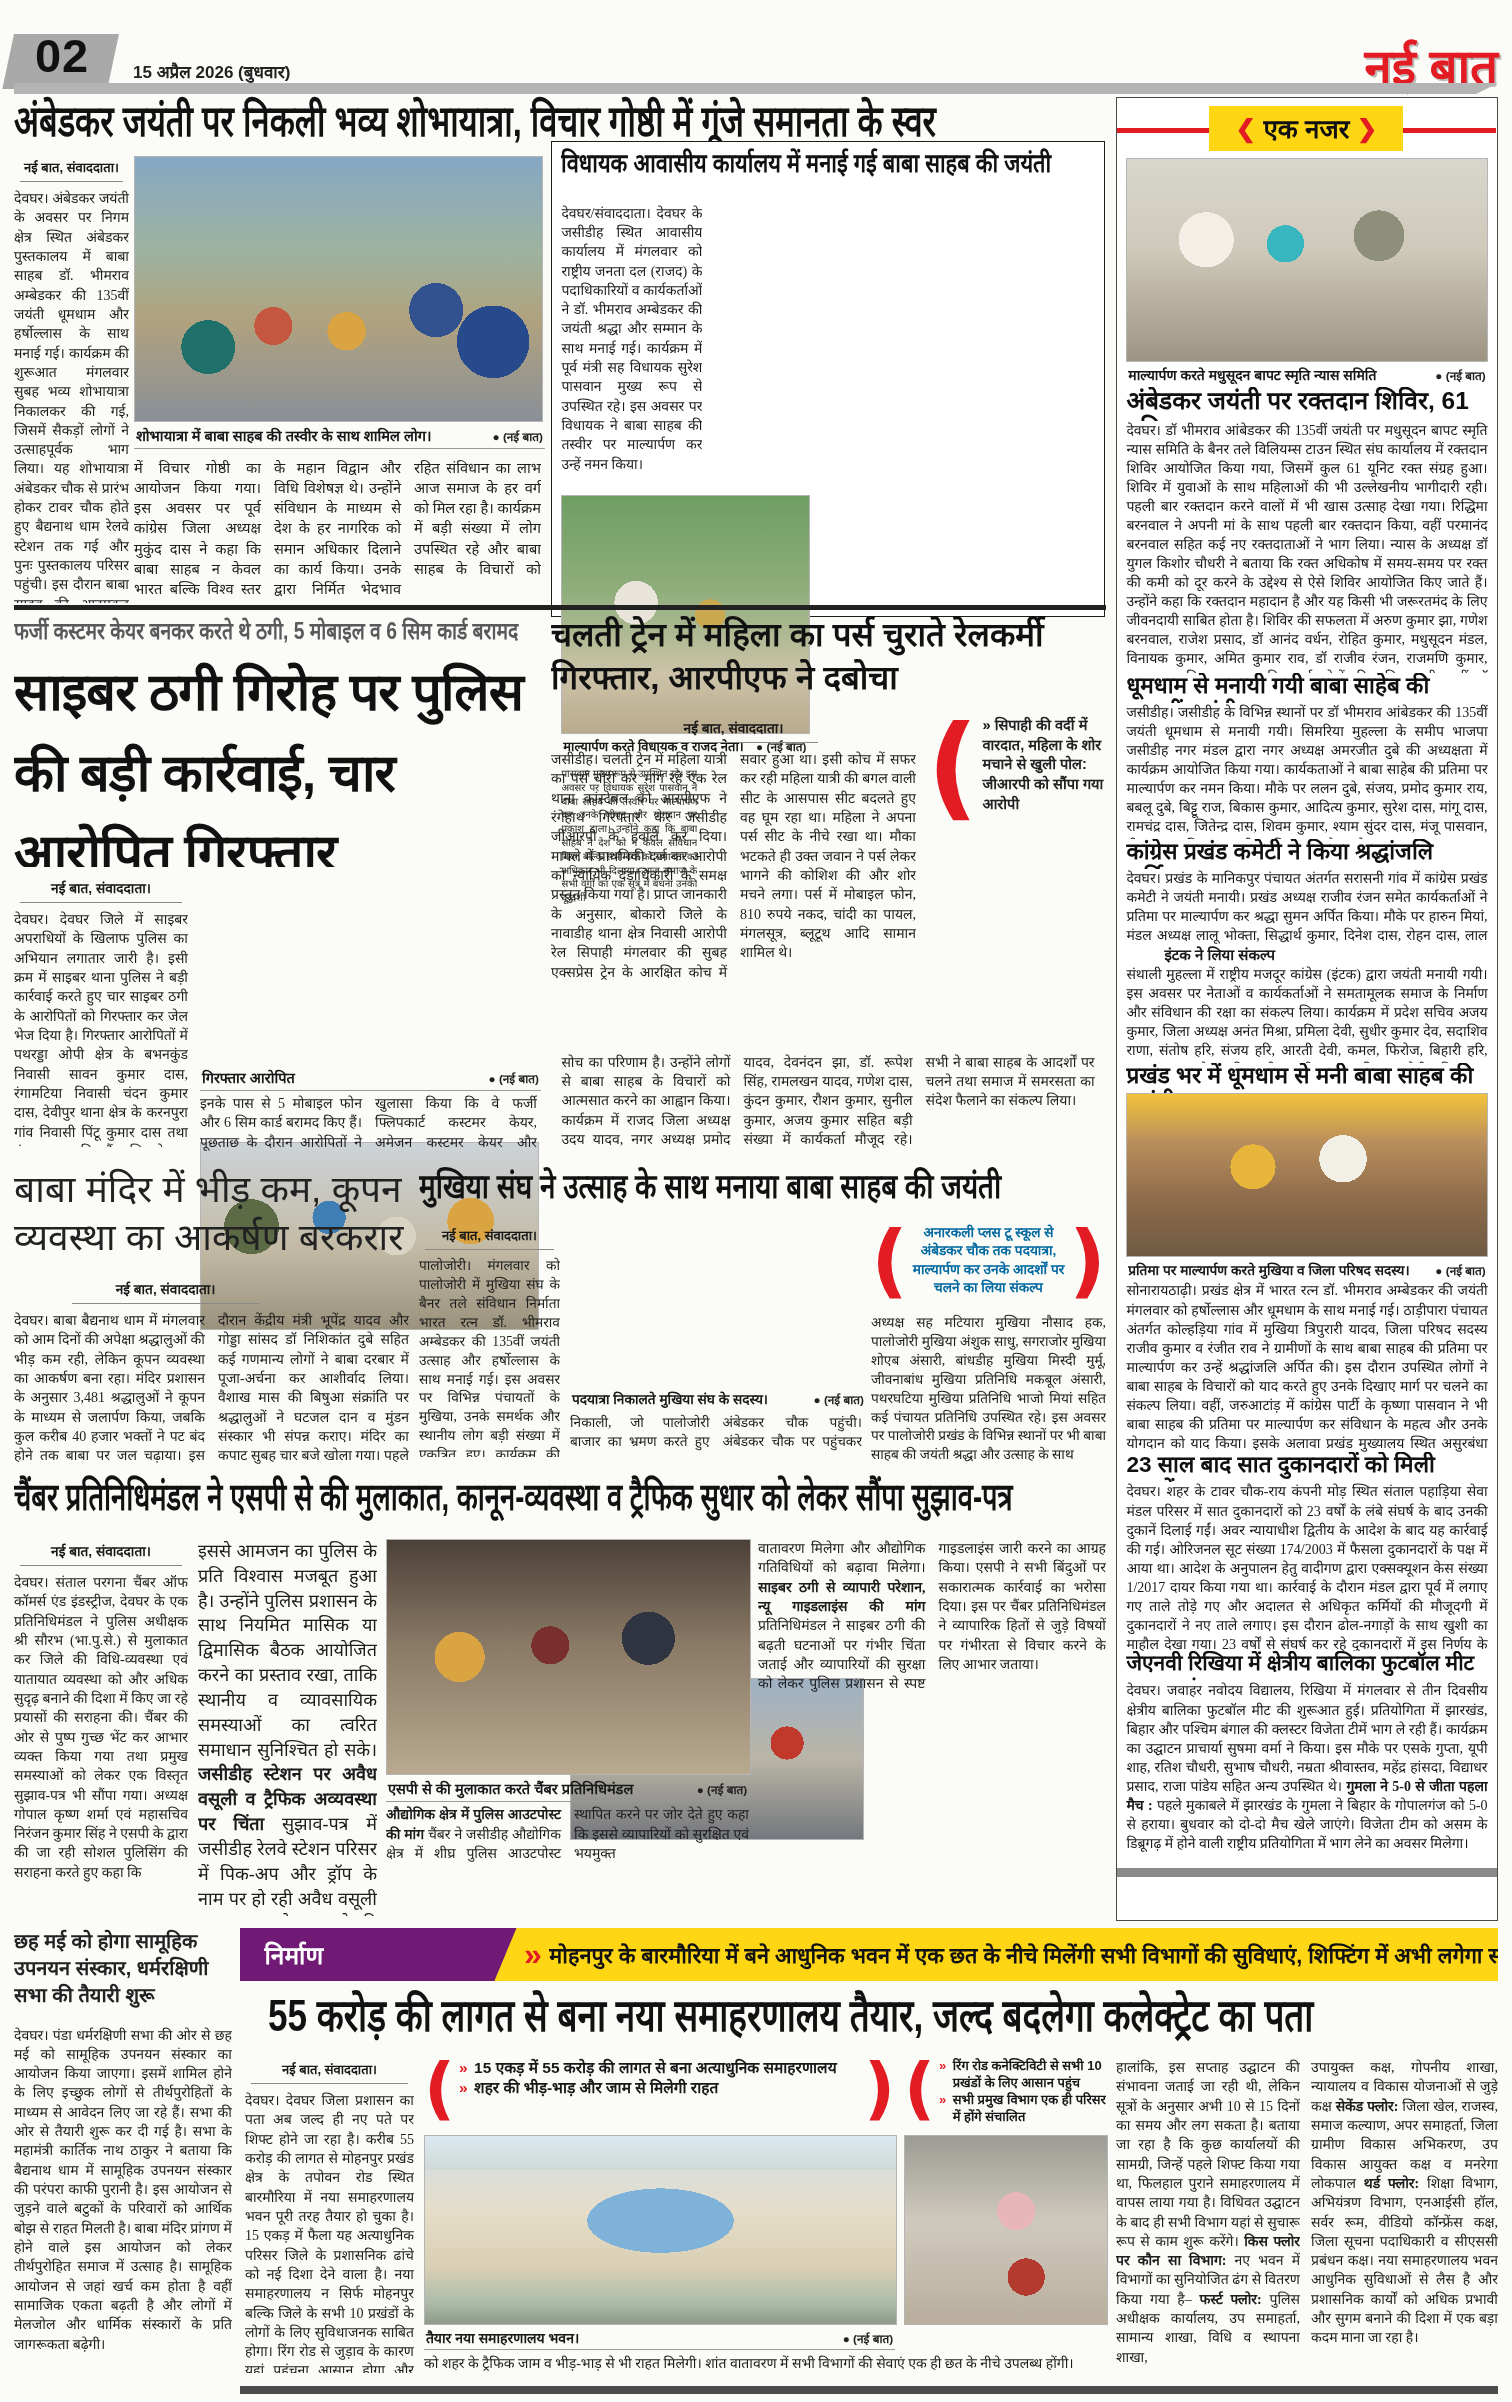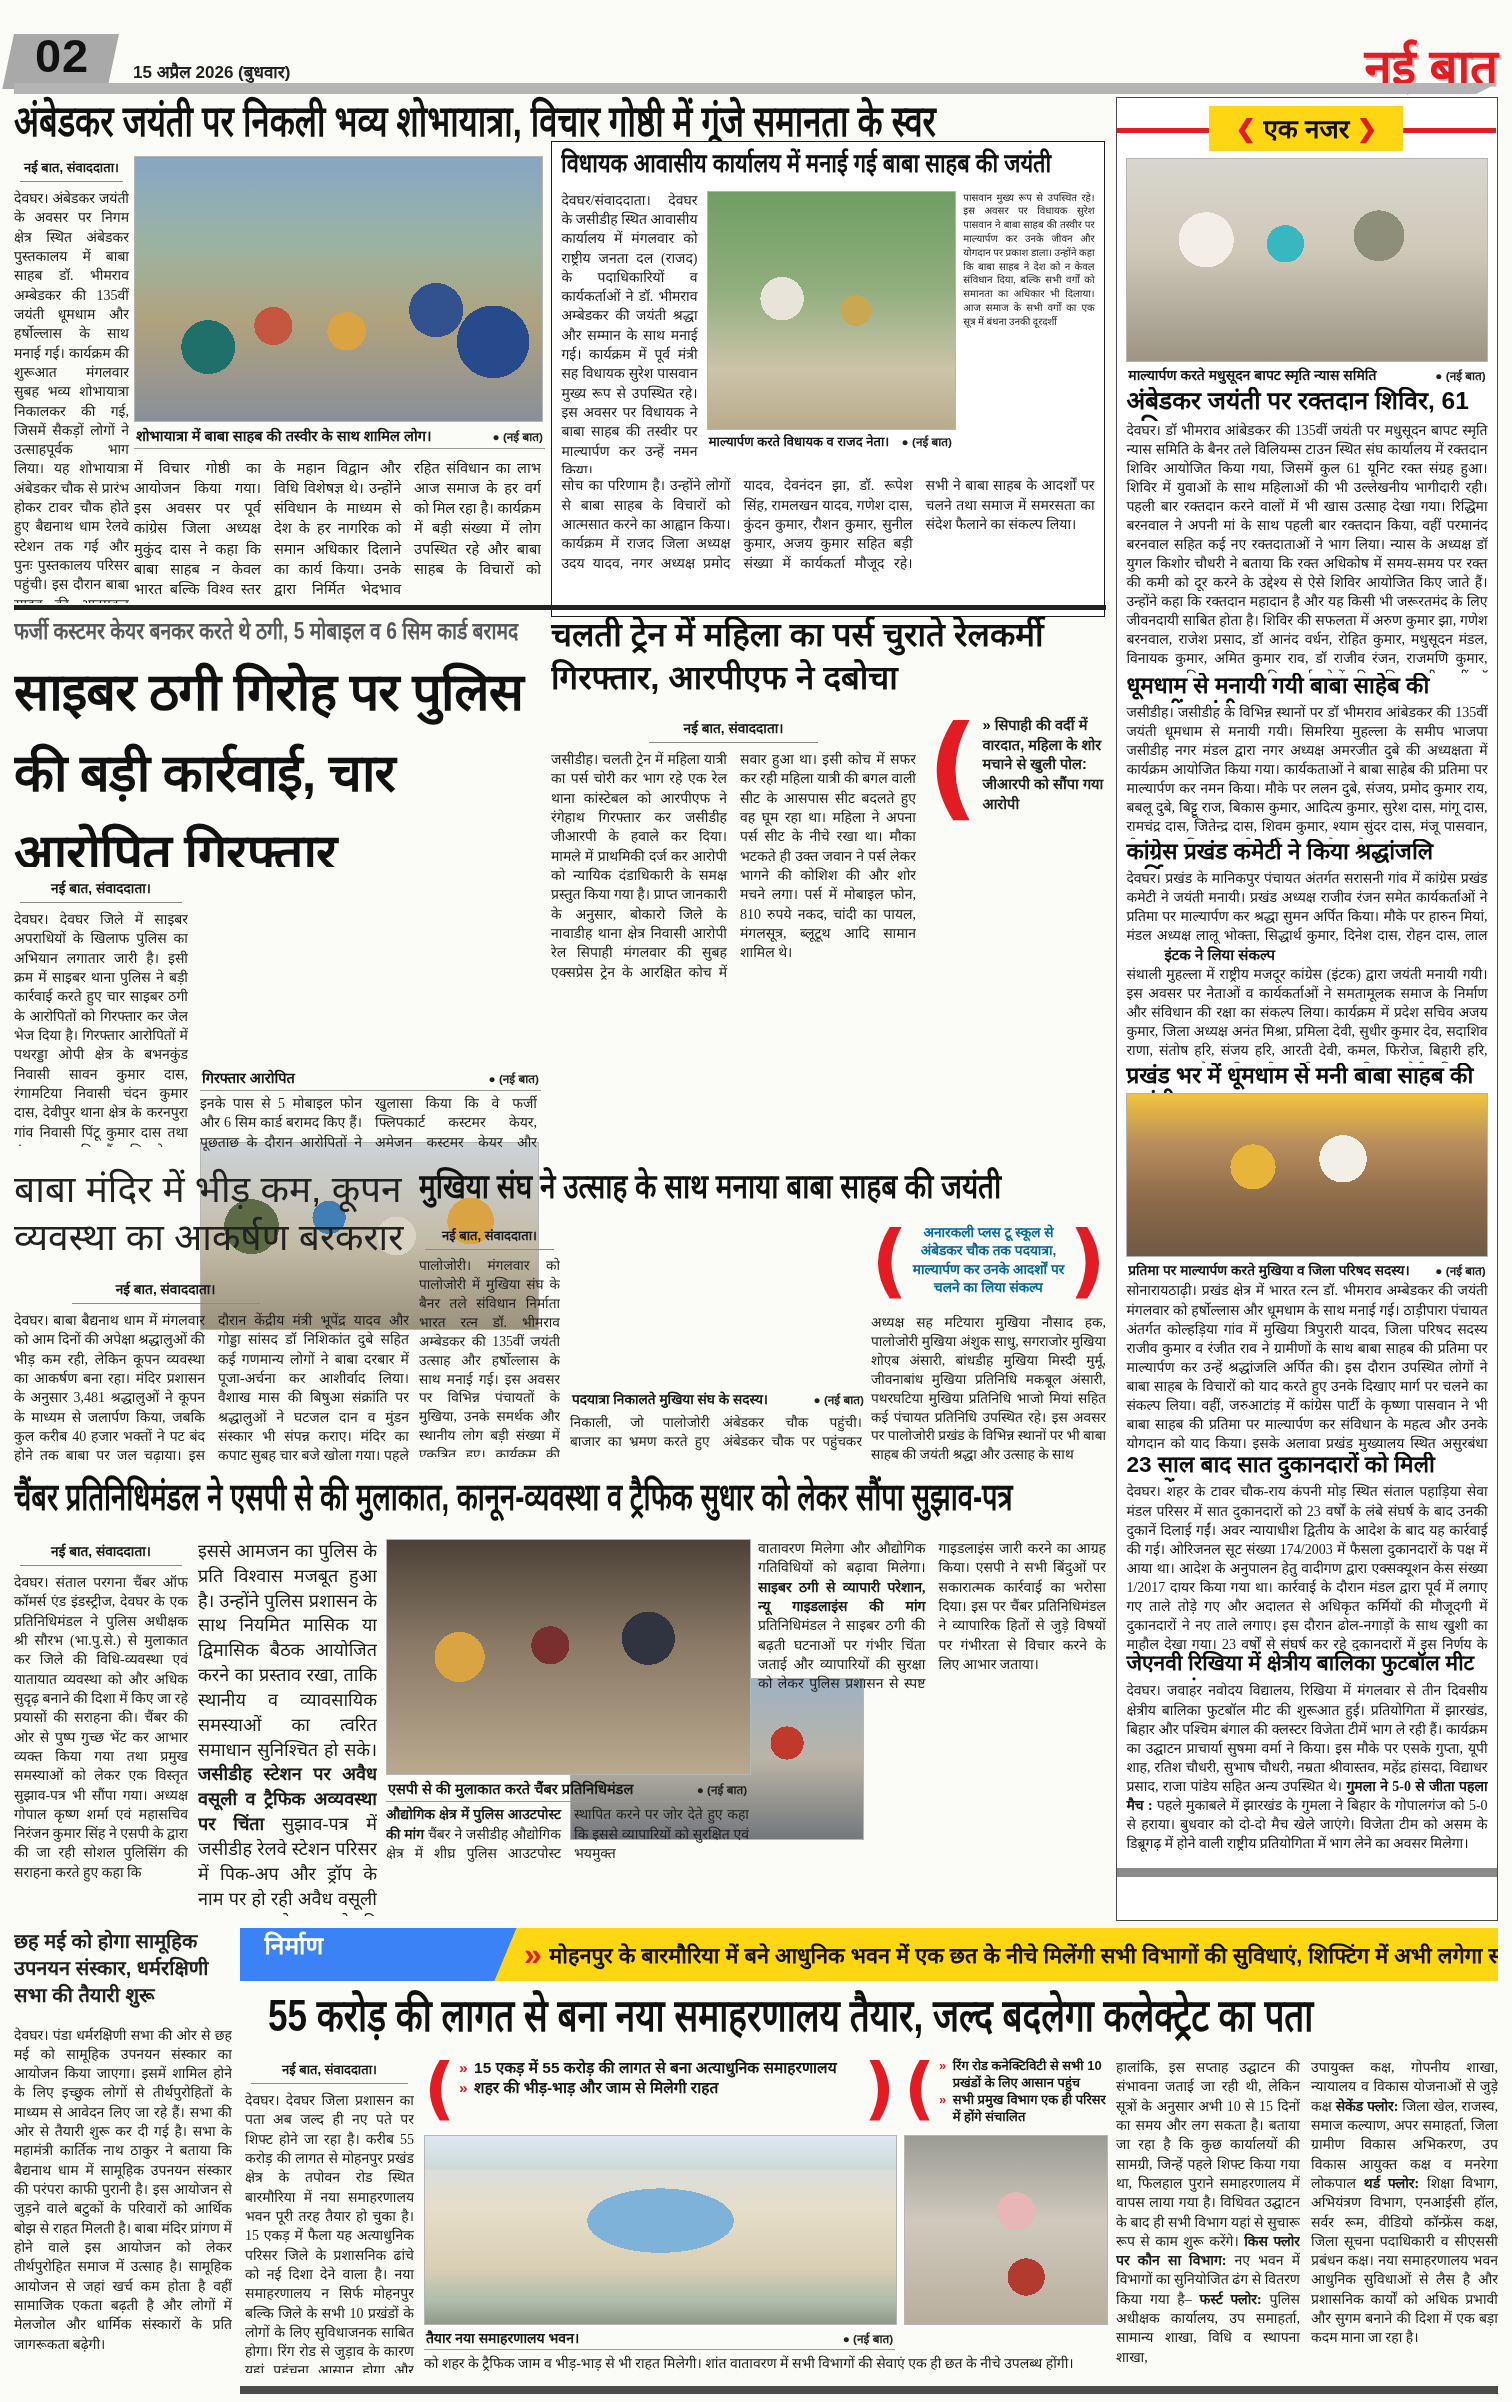--- a/index.html
+++ b/index.html
@@ -98,21 +98,21 @@
 <div class="abs caprow" style="left:134px;top:422px;width:407px;">
   <span>शोभायात्रा में बाबा साहब की तस्वीर के साथ शामिल लोग।</span>
   <span class="credit"><span>●</span> <span>(नई बात)</span></span>
 </div>
 <div class="abs bodytxt cols3" style="left:134px;top:458px;width:407px;height:160px;">में विचार गोष्ठी का आयोजन किया गया। इस अवसर पर पूर्व कांग्रेस जिला अध्यक्ष मुकुंद दास ने कहा कि बाबा साहब न केवल भारत बल्कि विश्व स्तर के महान विद्वान और विधि विशेषज्ञ थे। उन्होंने संविधान के माध्यम से देश के हर नागरिक को समान अधिकार दिलाने का कार्य किया। उनके द्वारा निर्मित भेदभाव रहित संविधान का लाभ आज समाज के हर वर्ग को मिल रहा है। कार्यक्रम में बड़ी संख्या में लोग उपस्थित रहे और बाबा साहब के विचारों को अपनाने का संकल्प लिया गया।</div>
 
 <div class="abs" style="left:551px;top:141px;width:554px;height:476px;border:1.9px solid #1c1c1c;padding:5.6px 9.4px;box-sizing:border-box;background:#fff;">
   <div class="hl" style="font-size:26px;height:36px;">
     <span class="fit" style="transform:scaleX(0.84);">विधायक आवासीय कार्यालय में मनाई गई बाबा साहब की जयंती</span>
   </div>
-  <div style="display:flex;gap:9.4px;margin-top:7px;">
+  <div style="display:flex;gap:9.4px;margin-top:20px;flex-direction:column;">
     <div class="bodytxt" style="width:141px;height:282px;font-size:14px;">देवघर/संवाददाता। देवघर के जसीडीह स्थित आवासीय कार्यालय में मंगलवार को राष्ट्रीय जनता दल (राजद) के पदाधिकारियों व कार्यकर्ताओं ने डॉ. भीमराव अम्बेडकर की जयंती श्रद्धा और सम्मान के साथ मनाई गई। कार्यक्रम में पूर्व मंत्री सह विधायक सुरेश पासवान मुख्य रूप से उपस्थित रहे। इस अवसर पर विधायक ने बाबा साहब की तस्वीर पर माल्यार्पण कर उन्हें नमन किया।</div>
     <div style="width:247px;">
       <div class="photo ph-meet" style="width:247px;height:237px;"></div>
       <div class="caprow" style="border-bottom:none;font-size:13px;">
         <span>माल्यार्पण करते विधायक व राजद नेता।</span>
         <span class="credit"><span>●</span> <span>(नई बात)</span></span>
       </div>
     </div>
     <div class="bodytxt" style="width:136px;height:282px;font-size:10px;">पासवान मुख्य रूप से उपस्थित रहे। इस अवसर पर विधायक सुरेश पासवान ने बाबा साहब की तस्वीर पर माल्यार्पण कर उनके जीवन और योगदान पर प्रकाश डाला। उन्होंने कहा कि बाबा साहब ने देश को न केवल संविधान दिया, बल्कि सभी वर्गों को समानता का अधिकार भी दिलाया। आज समाज के सभी वर्गों का एक सूत्र में बंधना उनकी दूरदर्शी</div>
   </div>
@@ -256,21 +256,21 @@
   <b class="inb">साइबर ठगी से व्यापारी परेशान, न्यू गाइडलाइंस की मांग</b>
   <span>प्रतिनिधिमंडल ने साइबर ठगी की बढ़ती घटनाओं पर गंभीर चिंता जताई और व्यापारियों की सुरक्षा को लेकर पुलिस प्रशासन से स्पष्ट गाइडलाइंस जारी करने का आग्रह किया। एसपी ने सभी बिंदुओं पर सकारात्मक कार्रवाई का भरोसा दिया। इस पर चैंबर प्रतिनिधिमंडल ने व्यापारिक हितों से जुड़े विषयों पर गंभीरता से विचार करने के लिए आभार जताया।</span>
 </div>
 
 <div class="abs" style="left:14px;top:1928px;width:218px;height:467px;">
   <div class="hl" style="font-size:20px;line-height:1.35;height:90px;color:#222;">छह मई को होगा सामूहिक उपनयन संस्कार, धर्मरक्षिणी सभा की तैयारी शुरू</div>
   <div class="bodytxt" style="height:365px;margin-top:7.5px;font-size:14px;">देवघर। पंडा धर्मरक्षिणी सभा की ओर से छह मई को सामूहिक उपनयन संस्कार का आयोजन किया जाएगा। इसमें शामिल होने के लिए इच्छुक लोगों से तीर्थपुरोहितों के माध्यम से आवेदन लिए जा रहे हैं। सभा की ओर से तैयारी शुरू कर दी गई है। सभा के महामंत्री कार्तिक नाथ ठाकुर ने बताया कि बैद्यनाथ धाम में सामूहिक उपनयन संस्कार की परंपरा काफी पुरानी है। इस आयोजन से जुड़ने वाले बटुकों के परिवारों को आर्थिक बोझ से राहत मिलती है। बाबा मंदिर प्रांगण में होने वाले इस आयोजन को लेकर तीर्थपुरोहित समाज में उत्साह है। सामूहिक आयोजन से जहां खर्च कम होता है वहीं सामाजिक एकता बढ़ती है और लोगों में मेलजोल और धार्मिक संस्कारों के प्रति जागरूकता बढ़ेगी।</div>
 </div>
 
 <div class="abs" style="left:240px;top:1928px;width:1258px;height:53px;display:flex;background:#ffd614;">
-  <div style="width:252px;background:#3b82f6;display:flex;align-items:flex-start;padding-left:24.5px;clip-path:polygon(0 0,100% 0,92% 100%,0 100%);">
+  <div style="width:252px;background:#701a75;display:flex;align-items:center;padding-left:24.5px;clip-path:polygon(0 0,100% 0,92% 100%,0 100%);">
     <span class="nb" style="color:#fff;font-size:24.5px;">निर्माण</span>
   </div>
   <div class="red nb" style="font-size:32px;display:flex;align-items:center;padding:0 7.5px;">
     <span>»</span>
   </div>
   <div style="flex:1;display:flex;align-items:center;overflow:hidden;">
     <span class="nb" style="font-size:21.7px;color:#111;white-space:nowrap;">मोहनपुर के बारमौरिया में बने आधुनिक भवन में एक छत के नीचे मिलेंगी सभी विभागों की सुविधाएं, शिफ्टिंग में अभी लगेगा समय</span>
   </div>
 </div>
 <div class="abs hl" style="left:268px;top:1989px;width:1230px;height:60px;font-size:45px;">

